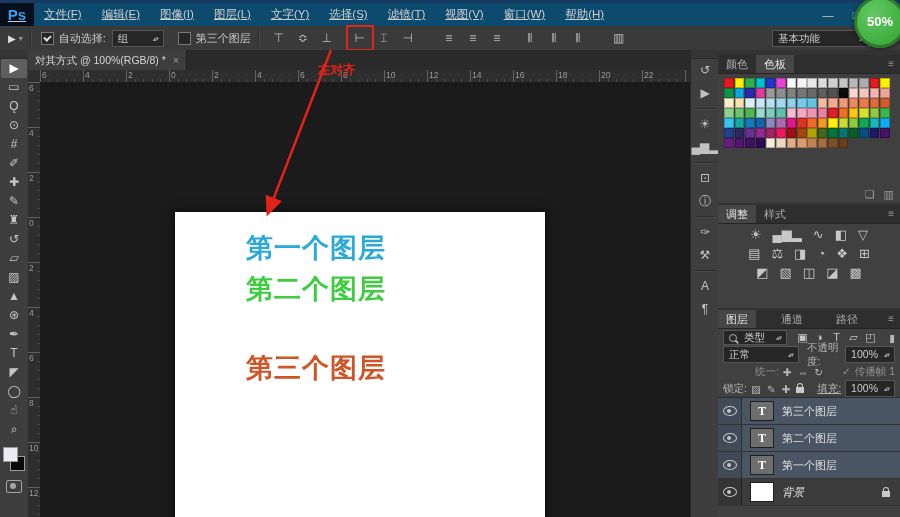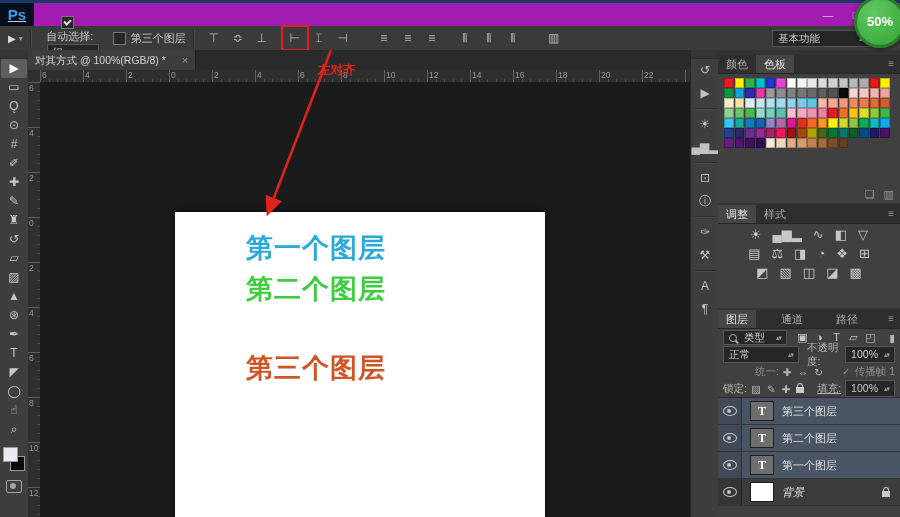--- a/index.html
+++ b/index.html
@@ -1,21 +1,21 @@
 <!DOCTYPE html>
 <html style="--red: #e02318; --selbg: #4a5564;"><head>
 <meta charset="utf-8">
 <style>
   html,body{margin:0;padding:0;background:#111;}
   .app{position:relative;width:900px;height:517px;background:#333;overflow:hidden;
        font-family:"Liberation Sans","DejaVu Sans",sans-serif;color:#ccc;font-size:11px;
        -webkit-font-smoothing:antialiased;}
   .topline{position:absolute;left:0;top:0;width:100%;height:3px;background:#173a63;}
   
-  .titlebar{position:absolute;left:0;top:3px;width:100%;height:23px;background:#a21caf;display:flex;align-items:center;text-decoration:underline;}
+  .titlebar{position:absolute;left:0;top:3px;width:100%;height:23px;background:#0c4a6e;display:flex;align-items:center;text-decoration:underline;}
   .pslogo{width:34px;height:23px;background:#05101c;color:#3aa0f0;font-weight:bold;font-size:15px;text-align:center;line-height:23px;}
   .menu-item{padding:0 10px;color:#cfcfcf;font-size:11.5px;line-height:23px;cursor:default;}
   .winctrls{position:absolute;right:8px;top:3px;display:flex;gap:12px;}
   .wbtn{color:#cfcfcf;font-size:11px;width:16px;text-align:center;line-height:18px;}
   .badge{position:absolute;right:-6px;top:-7px;width:46px;height:46px;border-radius:50%;
          border:3px solid #2c7a2c;color:#fff;font-weight:bold;font-size:13px;text-align:center;line-height:46px;z-index:60;
          box-shadow:0 1px 4px rgba(0,0,0,.5);}
   
   .optionsbar{position:absolute;left:0;top:26px;width:100%;height:24px;background:#3a3a3a;border-bottom:1px solid #262626;
               display:flex;align-items:center;}
@@ -36,21 +36,21 @@
   .tool{width:26px;height:19px;margin:0 1px;text-align:center;line-height:19px;color:#c6c6c6;font-size:12px;border-radius:2px;}
   .tool.selected{background:#5f5f5f;color:#fff;}
   .fgbg{position:relative;width:22px;height:24px;margin:8px auto 0 auto;}
   .fg{position:absolute;left:0;top:0;width:13px;height:13px;background:#eceaf4;border:1px solid #999;z-index:2;}
   .bgc{position:absolute;right:0;bottom:0;width:13px;height:13px;background:#0a0a0a;border:1px solid #999;}
   .qm{width:14px;height:11px;border:1px solid #a5a5a5;margin:9px auto;border-radius:2px;position:relative;}
   .qm::after{content:'';position:absolute;left:3px;top:2px;width:6px;height:6px;border-radius:50%;background:#a5a5a5;}
   
   .docarea{position:absolute;left:28px;top:50px;width:662px;height:467px;background:#1c1c1c;}
   .tabstrip{height:20px;background:#2a2a2a;border-bottom:1px solid #171717;display:flex;}
-  .doctab{background:#3d3d3d;color:#d5d5d5;font-size:10.5px;padding:0 7px;line-height:19px;border-right:1px solid #1f1f1f;display:flex;align-items:center;gap:16px;}
+  .doctab{background:#3d3d3d;color:#d5d5d5;font-size:10.5px;padding:0 7px;line-height:19px;border-right:1px solid #1f1f1f;display:flex;align-items:center;gap:7px;}
   .tabclose{color:#9a9a9a;font-size:11px;}
   .corner{position:absolute;left:0;top:20px;width:12px;height:12px;background:#2e2e2e;border-right:1px solid #222;border-bottom:1px solid #222;}
   .hruler{position:absolute;left:12px;top:20px;width:650px;height:12px;background:#2e2e2e;border-bottom:1px solid #222;
     background-image:repeating-linear-gradient(90deg,#606060 0 1px,transparent 1px 43px),
                      repeating-linear-gradient(90deg,#4a4a4a 0 1px,transparent 1px 8.6px);
     background-size:100% 100%,100% 3px;background-position:0 0,0 100%;background-repeat:repeat,repeat-x;}
   .rlab{position:absolute;top:0px;font-size:8.5px;color:#9a9a9a;}
   .vruler{position:absolute;left:0;top:32px;width:12px;height:435px;background:#2e2e2e;border-right:1px solid #222;
     background-image:repeating-linear-gradient(180deg,#606060 0 1px,transparent 1px 45px),
                      repeating-linear-gradient(180deg,#4a4a4a 0 1px,transparent 1px 9px);
@@ -107,35 +107,47 @@
   .rowlock{margin-left:auto;margin-right:10px;}
 </style>
 </head>
 <body>
 
 <div class="app">
   <div class="topline"></div>
 
   <div class="titlebar">
     <div class="pslogo">Ps</div>
+    <div id="menus" style="display:flex;">
+        <span class="menu-item">文件(F)</span>
+        <span class="menu-item">编辑(E)</span>
+        <span class="menu-item">图像(I)</span>
+        <span class="menu-item">图层(L)</span>
+        <span class="menu-item">文字(Y)</span>
+        <span class="menu-item">选择(S)</span>
+        <span class="menu-item">滤镜(T)</span>
+        <span class="menu-item">视图(V)</span>
+        <span class="menu-item">窗口(W)</span>
+        <span class="menu-item">帮助(H)</span>
+      </div>
     <div class="winctrls" id="winctrls">
         <span class="wbtn">—</span>
         <span class="wbtn">□</span>
         <span class="wbtn">×</span>
       </div>
     <div class="badge" id="badge" style="background: radial-gradient(circle at 35% 30%, rgb(99, 200, 99), rgb(63, 174, 63) 70%);">50%</div>
   </div>
 
   <div class="optionsbar">
     <span class="obox">
       <span style="font-size:10px;color:#ddd;">▶</span>
       <span style="font-size:8px;color:#999;margin-left:3px;">▾</span>
     </span>
     <span class="sep"></span>
-    <span class="obox" style="margin-left:2px;flex-direction:column;">
+    <span class="obox" style="margin-left:2px;">
       <span class="cb on" id="cb-auto"></span>
       <span>自动选择:</span>
       <span class="dd" style="width:40px;margin-left:6px;justify-content:space-between;">
         <span>组</span>
         <span class="ddar">▴▾</span>
       </span>
     </span>
     <span class="obox" style="margin-left:14px;">
       <span class="cb" id="cb-transform"></span>
       <span>第三个图层</span>

